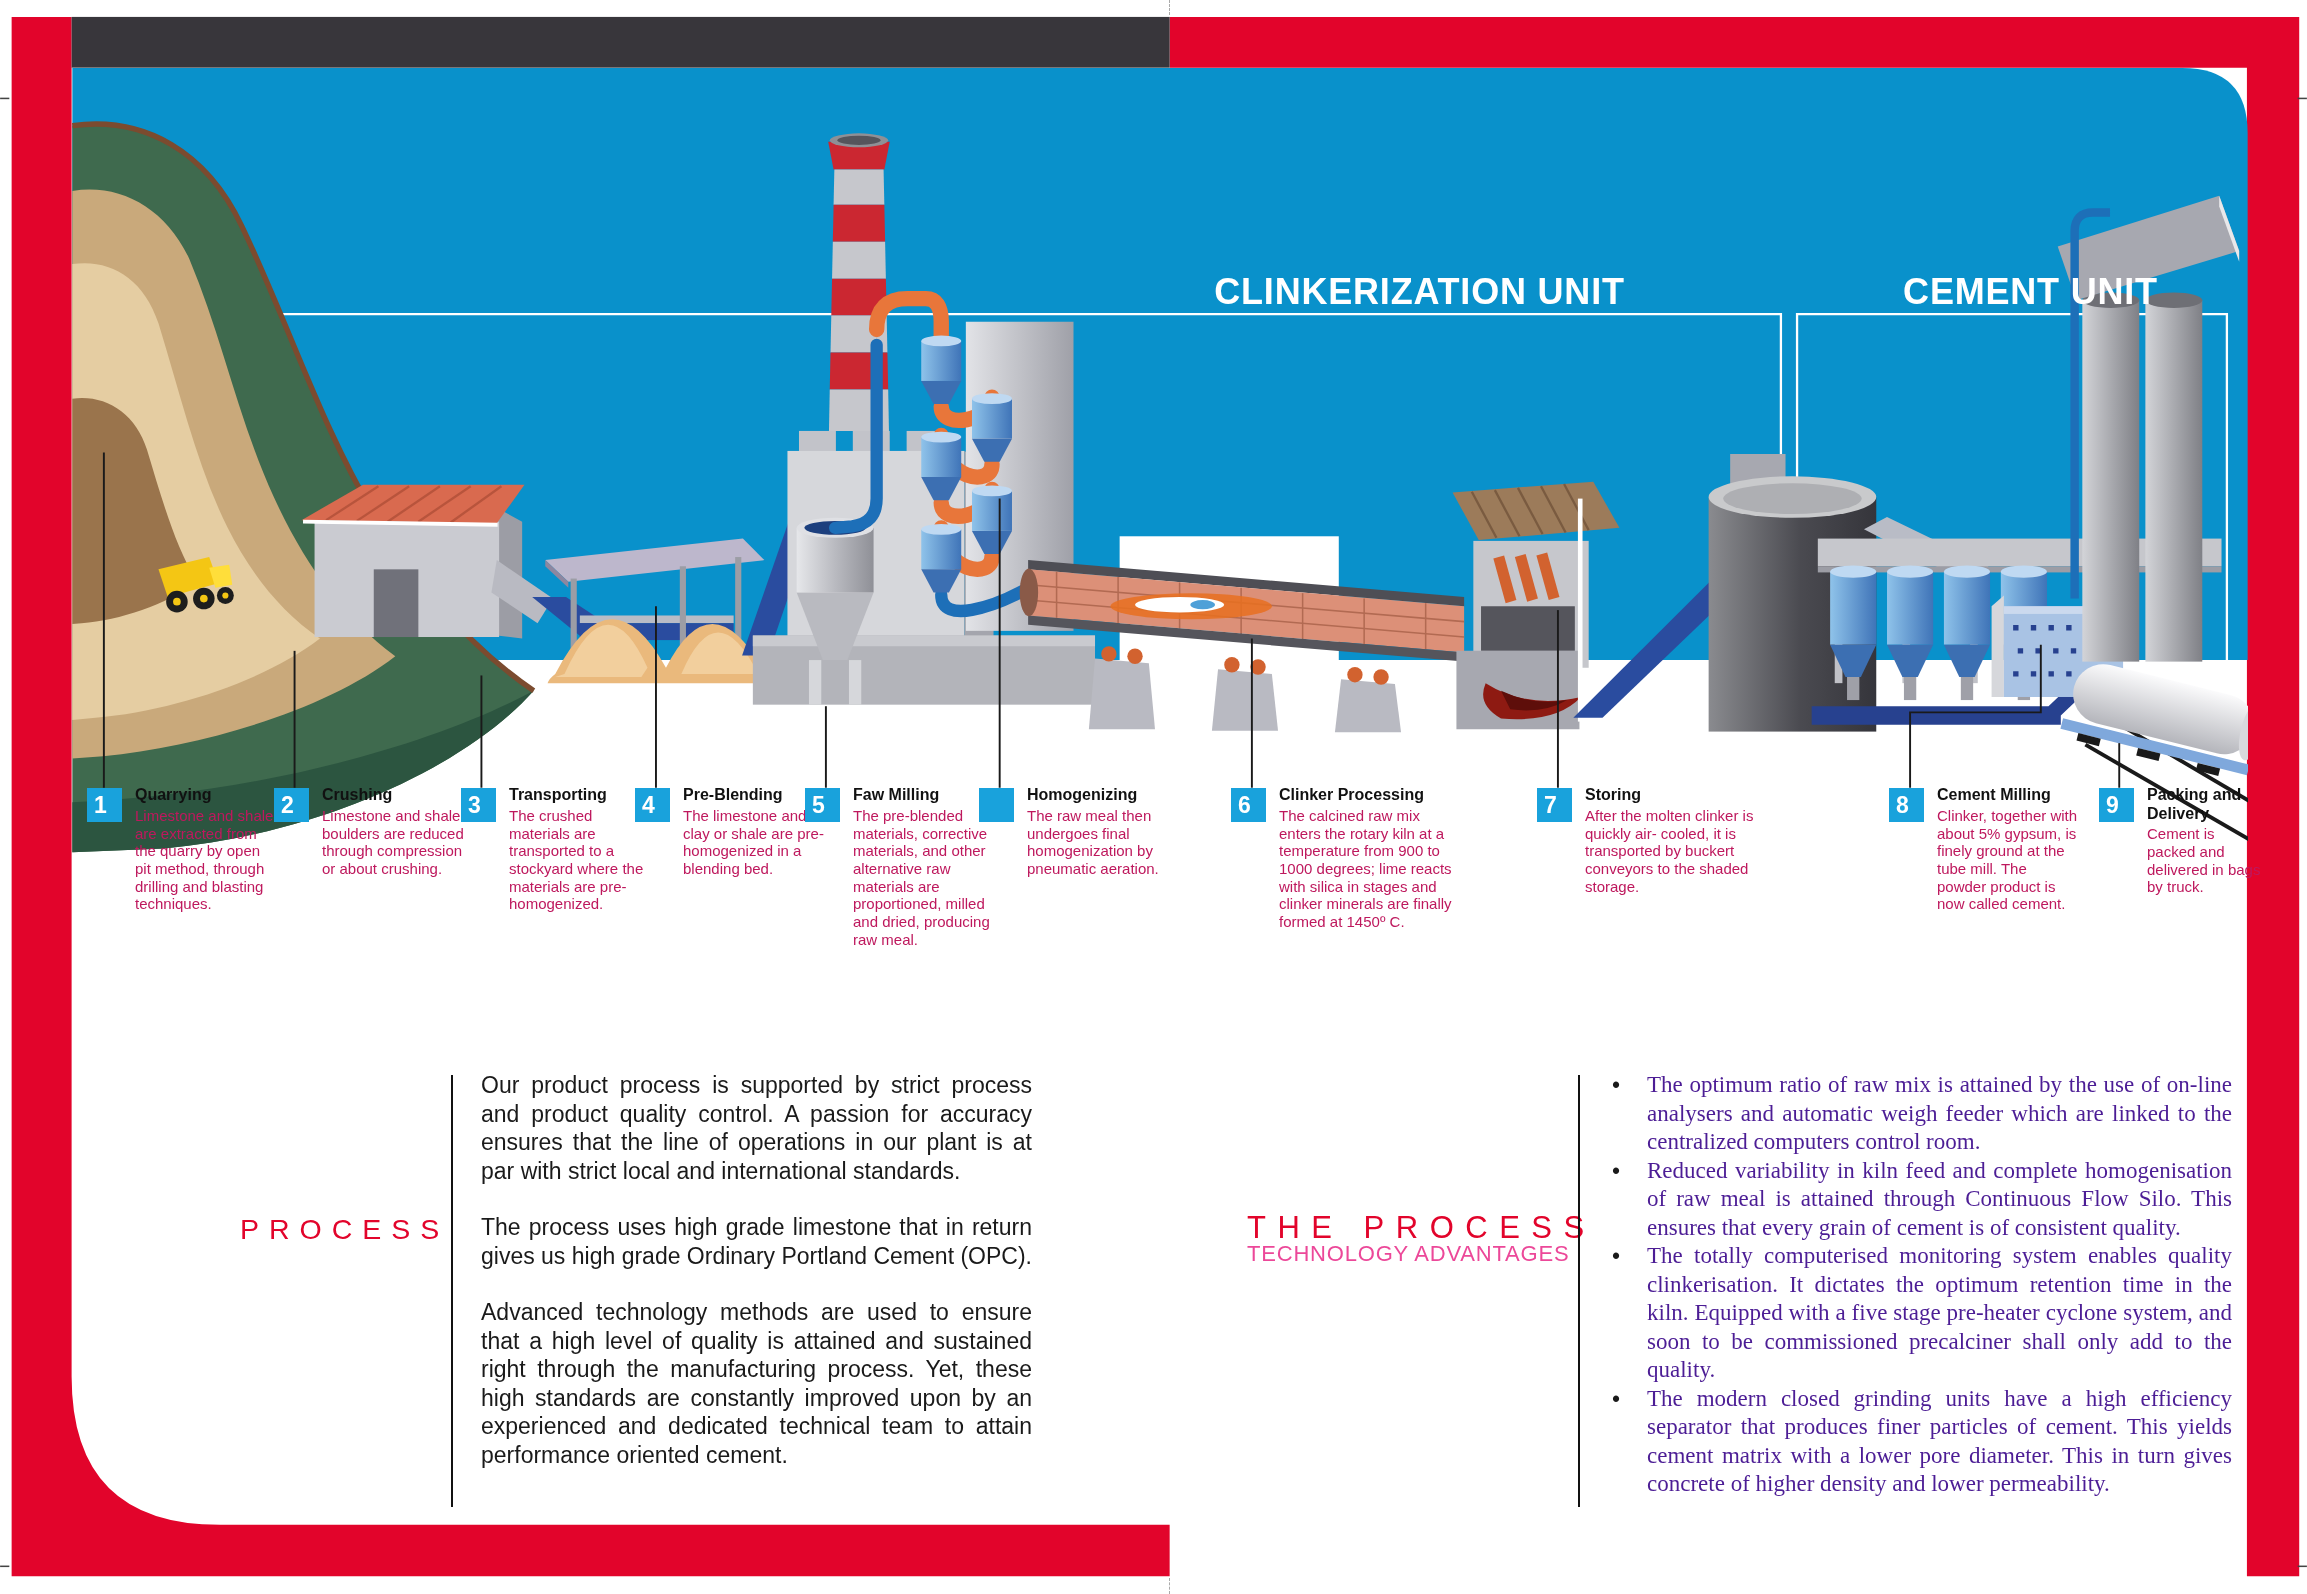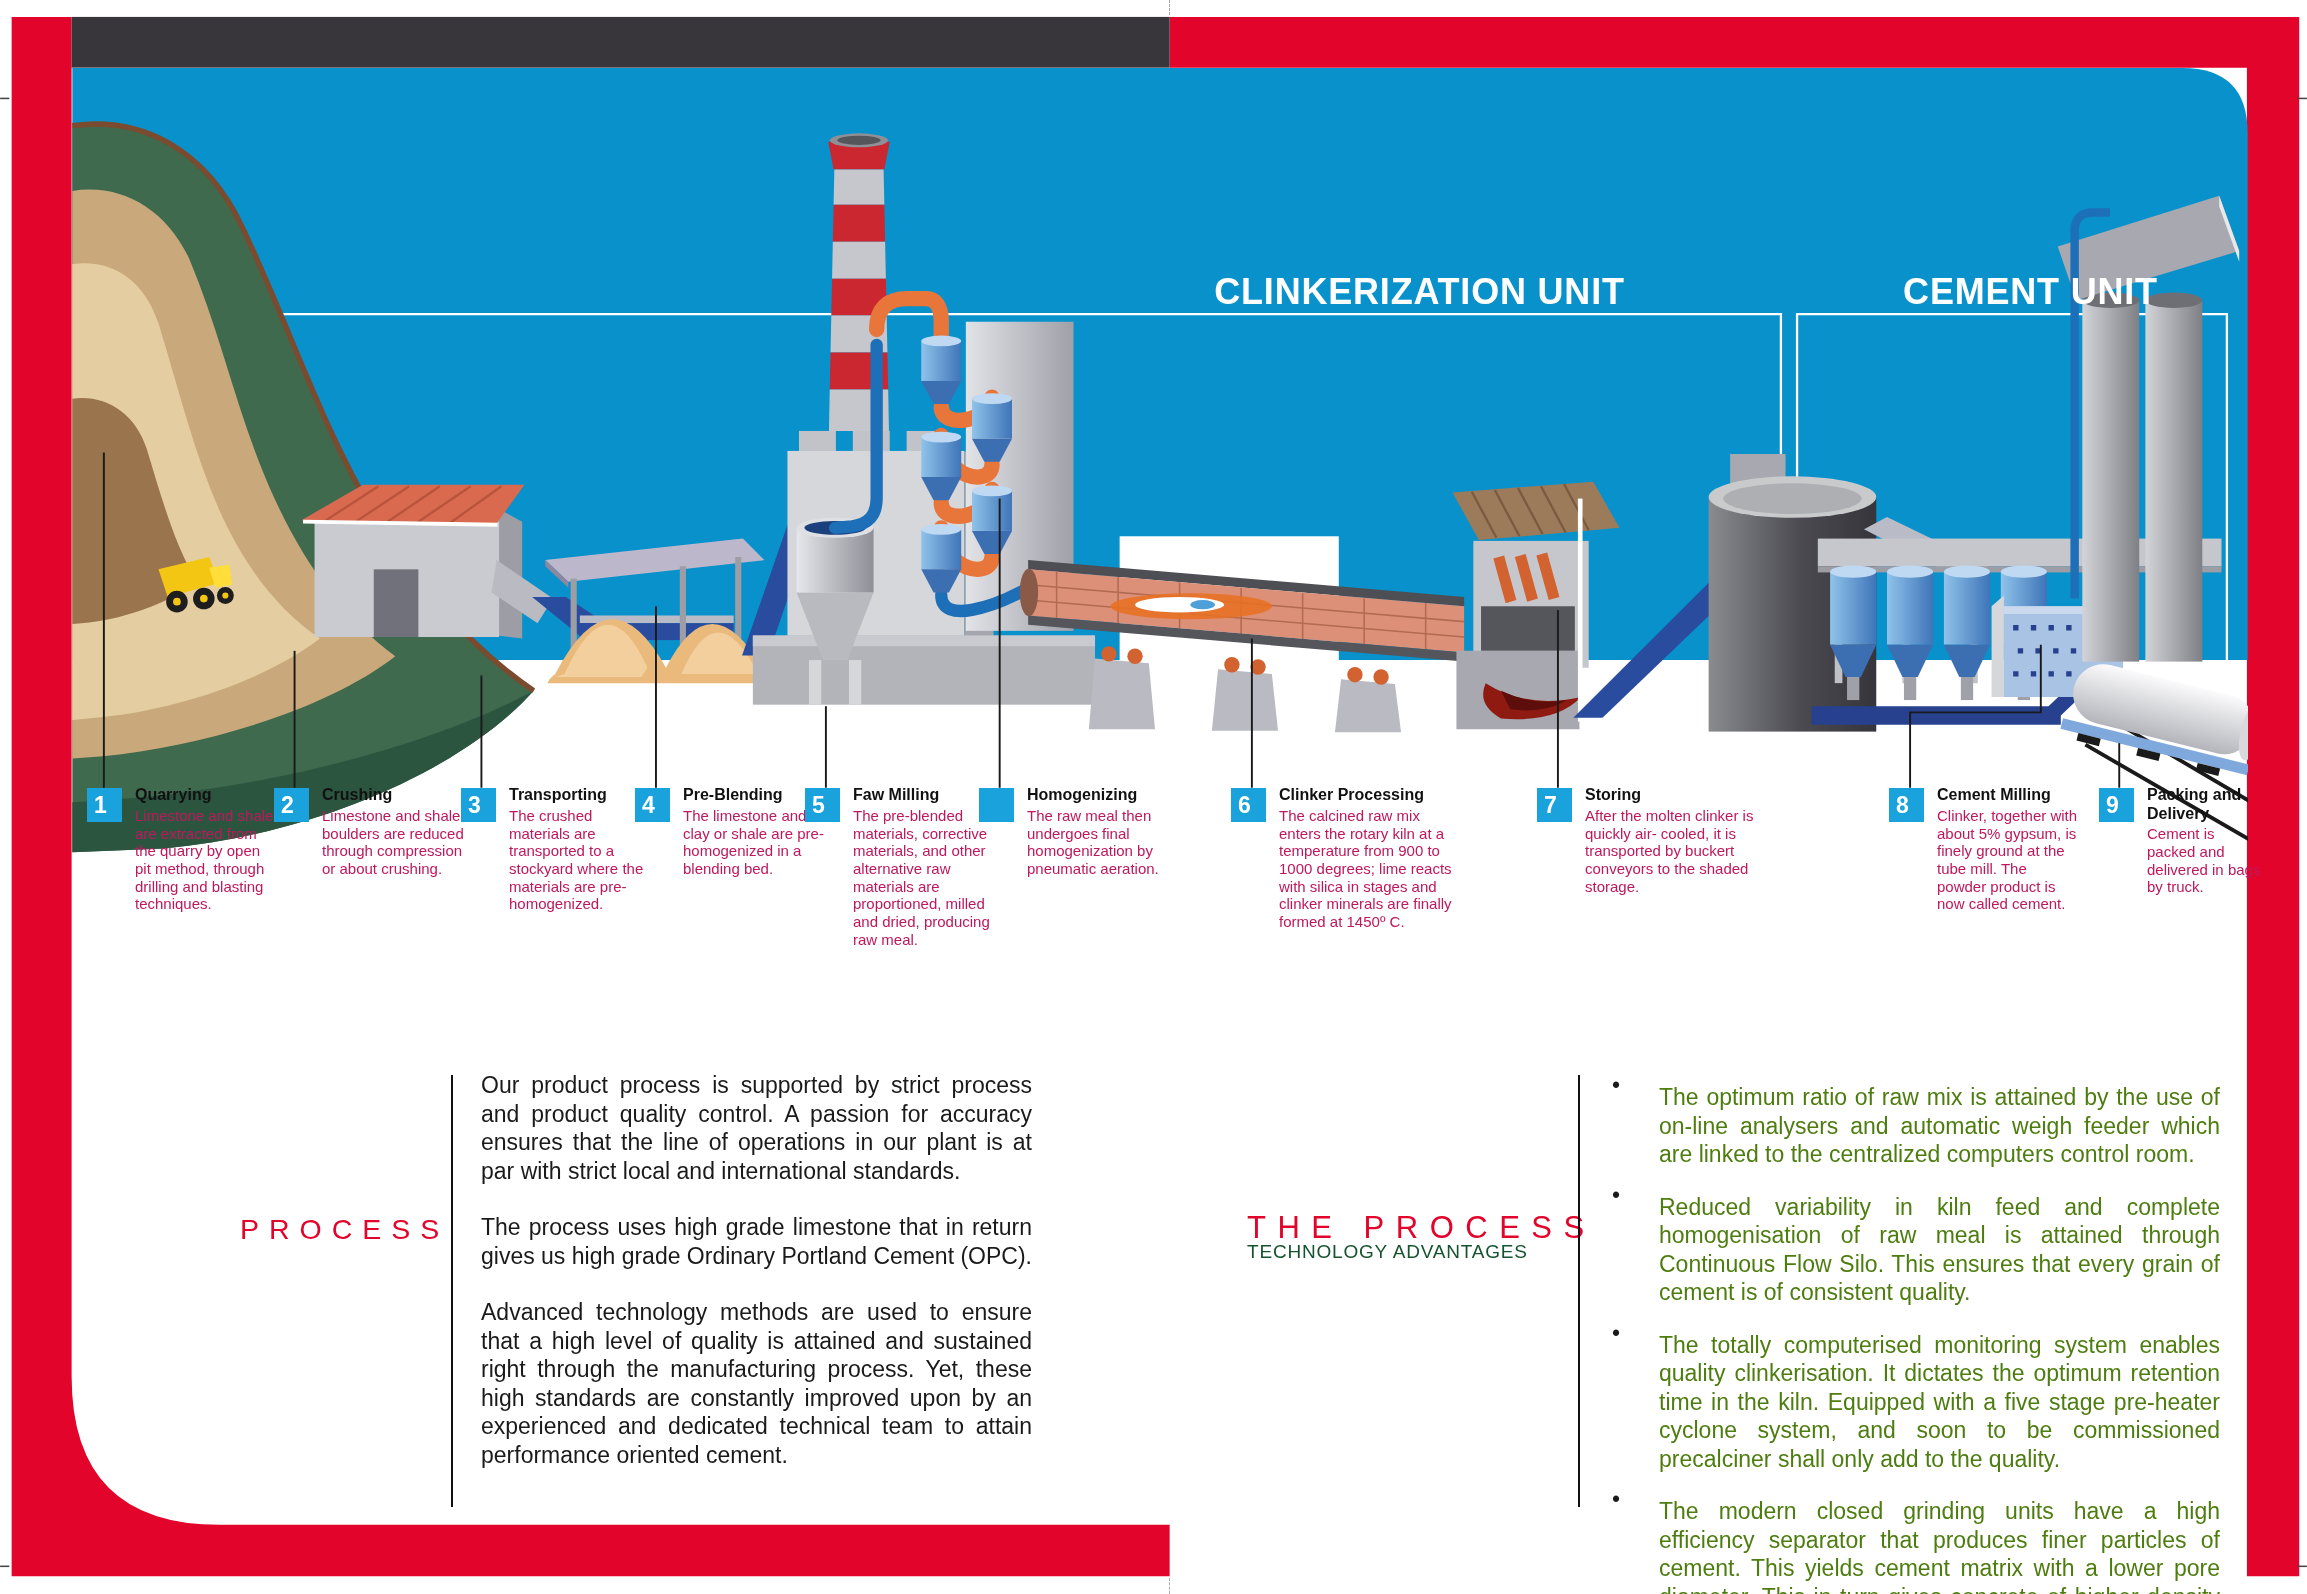--- a/index.html
+++ b/index.html
@@ -31,31 +31,31 @@
   .step p{margin:0;font-size:15px;line-height:17.7px;color:#be185d;}
 
   
   .vrule{position:absolute;top:1075px;width:1.5px;height:432px;background:#111;}
   .sec-title{
     position:absolute;color:#E2042B;font-weight:normal;white-space:nowrap;
   }
   #process-title{left:240px;top:1213px;font-size:28.5px;letter-spacing:10px;}
   #adv-title{left:1247px;top:1210px;font-size:31px;letter-spacing:11.5px;}
   #adv-subtitle{
-    position:absolute;left:1247px;top:1241px;color:#14532d;font-size:19px;
+    position:absolute;left:1247px;top:1241px;color:#ec4899;font-size:22px;
     letter-spacing:0.8px;font-weight:normal;white-space:nowrap;
   }
   .paracol{position:absolute;left:481px;top:1071px;width:551px;}
   .paracol p{
     margin:0 0 28px 0;font-size:23px;line-height:28.5px;text-align:justify;color:#1a1a1a;
   }
   .bulletcol{position:absolute;left:1612px;top:1071px;width:620px;}
   .bullet{display:flex;}
   .bullet .dot{width:35px;flex:0 0 35px;font-size:23px;line-height:28.5px;}
-  .bullet p{margin:12px;font-size:23px;line-height:28.5px;text-align:justify;color:#4d7c0f;flex:1;}
+  .bullet p{margin:0;font-size:23px;line-height:28.5px;text-align:justify;color:#4c1d95;flex:1;font-family:Liberation Serif, serif;}
 
   .foldmark{position:absolute;left:1169px;width:0;border-left:1.5px dashed #aaaaaa;}
 </style>
 </head>
 <body>
 
 <svg class="abs" style="left:0;top:0" width="2307" height="1594" viewBox="0 0 3000 2073">
   <path d="M15,22 H93 V1790 Q93,1983 286,1983 H1521 V2050 H15 Z" fill="#E2042B"></path>
   <path d="M1521,22 H2990 V2050 H2922 V88 H1521 Z" fill="#E2042B"></path>
   <rect x="93" y="22" width="1428" height="66" fill="#38363B"></rect>

